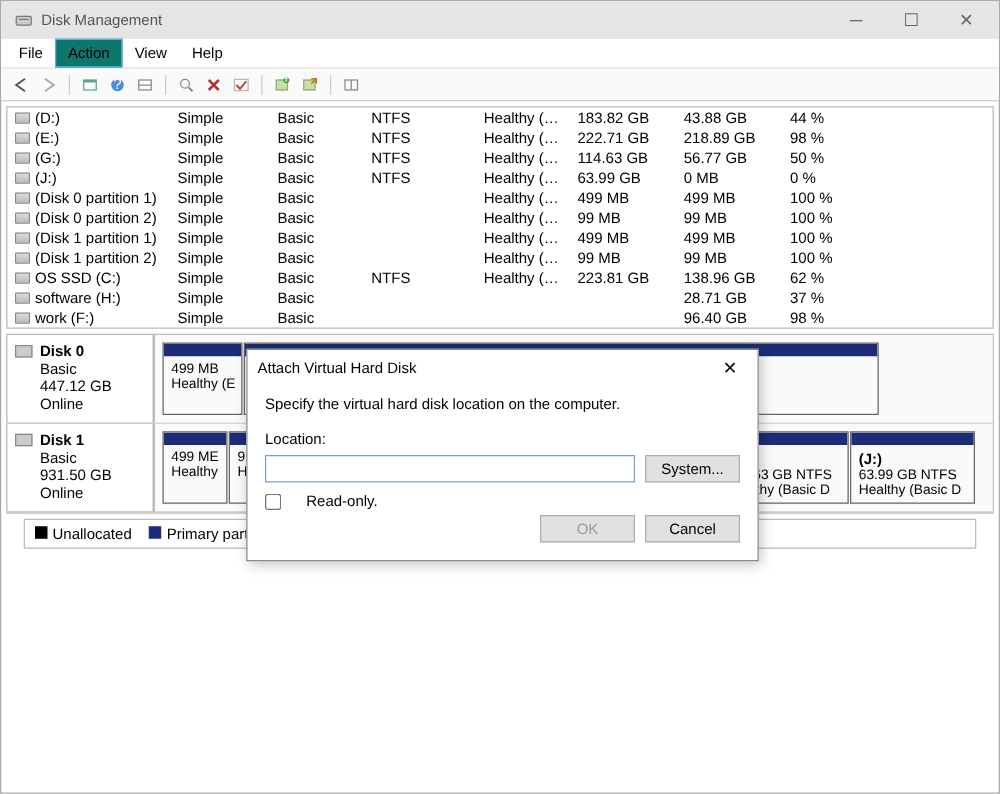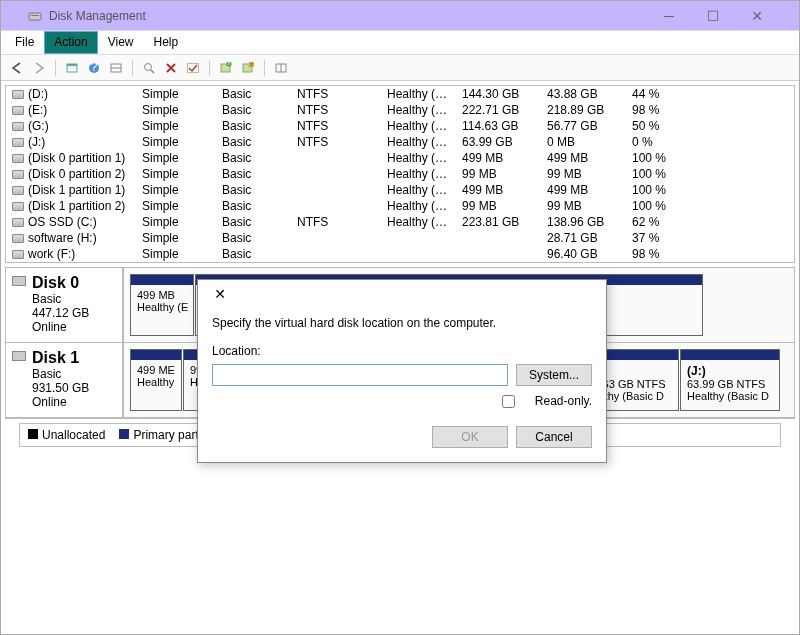--- a/index.html
+++ b/index.html
@@ -1,19 +1,19 @@
 <!DOCTYPE html>
 <html><head>
   <meta charset="utf-8">
   <style>
     * { margin: 0; padding: 0; box-sizing: border-box; font-family: "Segoe UI", Tahoma, sans-serif; font-size: 12px; }
     body { background: #fff; width: 800px; height: 635px; overflow: hidden; position: relative; border: 1px solid #aaa; }
 
     
-    .titlebar { display: flex; align-items: center; height: 30px; padding: 0 20px; border-bottom: 1px solid #ddd; background: #c4b5fd; }
+    .titlebar { display: flex; align-items: center; height: 30px; padding: 0 4px; border-bottom: 1px solid #ddd; background: #e5e5e5; }
     .titlebar .icon { width: 16px; height: 16px; margin: 0 6px; display: inline-flex; align-items: center; justify-content: center; }
     .titlebar .title { flex: 1; color: #555; font-size: 12px; }
     .winctrls { display: flex; height: 100%; }
     .winctrls button { width: 44px; border: none; background: transparent; font-size: 14px; color: #666; }
 
     
     .menubar { display: flex; height: 24px; padding: 0 4px; border-bottom: 1px solid #ddd; background: #fff; }
     .menubar .menu { padding: 4px 10px; cursor: default; }
     .menubar .menu.active { background: #0f766e; border: 1px solid #5cace2; padding: 3px 9px; }
 
@@ -28,42 +28,42 @@
     .vol-head div { border-right: 1px solid #ccc; border-bottom: 1px solid #ccc; padding: 3px 6px; background: #fff; font-size: 12px; position: relative; }
     .vol-row div { padding: 1px 6px; font-size: 12px; white-space: nowrap; overflow: hidden; text-overflow: ellipsis; }
     .vol-row .vn { display: flex; align-items: center; gap: 4px; }
     .drv-ico { width: 12px; height: 9px; background: linear-gradient(#ddd,#bbb); border: 1px solid #888; border-radius: 1px; flex-shrink: 0; }
 
     
     .disk-area { border: 1px solid #bbb; margin: 4px; padding: 0; }
     .disk-row { display: flex; border-bottom: 1px solid #bbb; }
     .disk-info { width: 118px; padding: 6px 8px 8px 26px; font-size: 12px; border-right: 2px solid #bbb; position: relative; }
     .disk-info .di-bar { position: absolute; left: 6px; top: 8px; width: 14px; height: 10px; background: #ccc; border: 1px solid #888; }
-    .disk-info b { font-size: 16px; }
+    .disk-info b { font-size: 12px; }
     .disk-parts { flex: 1; display: flex; padding: 6px; gap: 1px; background: #fafafa; }
     .part { border: 1px solid #666; padding: 4px 6px; font-size: 11px; overflow: hidden; white-space: nowrap; }
     .part .bar { height: 10px; background: #1c2c77; margin: -4px -6px 4px -6px; }
     .part.sel { outline: 1px dashed #333; }
 
     
     .legend { display: flex; gap: 14px; padding: 4px 8px; border: 1px solid #bbb; margin: 0 18px 4px; font-size: 12px; align-items: center; }
     .legend .sw { width: 10px; height: 10px; display: inline-block; margin-right: 4px; }
 
     
     .dialog { position: absolute; left: 196px; top: 278px; width: 410px; background: #fff; border: 1px solid #888; box-shadow: 2px 2px 10px rgba(0,0,0,0.25); z-index: 10; }
     .dlg-title { display: flex; align-items: center; height: 28px; padding: 0 8px; font-size: 12px; }
     .dlg-title span { flex: 1; }
     .dlg-close { width: 28px; height: 28px; border: none; background: transparent; font-size: 14px; }
     .dlg-body { padding: 8px 14px 14px; font-size: 12px; }
     .dlg-body p { margin-bottom: 14px; }
     .dlg-loc { display: flex; gap: 8px; margin-bottom: 8px; }
     .dlg-loc input { flex: 1; height: 22px; border: 1px solid #7a9fcf; padding: 2px 4px; }
     .dlg-btn { height: 22px; min-width: 76px; background: #e1e1e1; border: 1px solid #adadad; font-size: 12px; }
     .dlg-btn:disabled { color: #999; }
-    .dlg-ro { display: flex; align-items: center; gap: 20px; margin-bottom: 18px; justify-content: flex-end; }
+    .dlg-ro { display: flex; align-items: center; gap: 20px; margin-bottom: 4px; }
     .dlg-foot { display: flex; justify-content: flex-end; gap: 8px; }
   </style>
 </head>
 <body>
 
 <div class="titlebar">
   <span class="icon">
     <svg width="14" height="14" viewBox="0 0 14 14">
         <rect x="1" y="4" width="12" height="7" rx="1" fill="#ccc" stroke="#777"></rect>
         <rect x="3" y="6" width="8" height="1" fill="#777"></rect>
@@ -160,21 +160,21 @@
   <div id="vol-body">
       <div class="vol-row">
         <div class="vn">
           <span class="drv-ico"></span>
           <span>(D:)</span>
         </div>
         <div>Simple</div>
         <div>Basic</div>
         <div>NTFS</div>
         <div>Healthy (B...</div>
-        <div>144.30 GB</div>
+        <div>183.82 GB</div>
         <div>43.88 GB</div>
         <div>44 %</div>
         <div></div>
       </div>
       <div class="vol-row">
         <div class="vn">
           <span class="drv-ico"></span>
           <span>(E:)</span>
         </div>
         <div>Simple</div>
@@ -337,20 +337,21 @@
     </div>
   </div>
 
 <div class="legend">
   <span><span class="sw" style="background:#000"></span><span>Unallocated</span></span>
   <span><span class="sw" style="background:#1c2c77"></span><span>Primary partition</span></span>
 </div>
 
 <div class="dialog">
   <div class="dlg-title">
+    <span>Attach Virtual Hard Disk</span>
     <button class="dlg-close">✕</button>
   </div>
   <div class="dlg-body">
     <p>Specify the virtual hard disk location on the computer.</p>
     <div style="margin-bottom:6px">Location:</div>
     <div class="dlg-loc">
       <input type="text" value="" style="">
       <button class="dlg-btn">System...</button>
     </div>
     <label class="dlg-ro">

